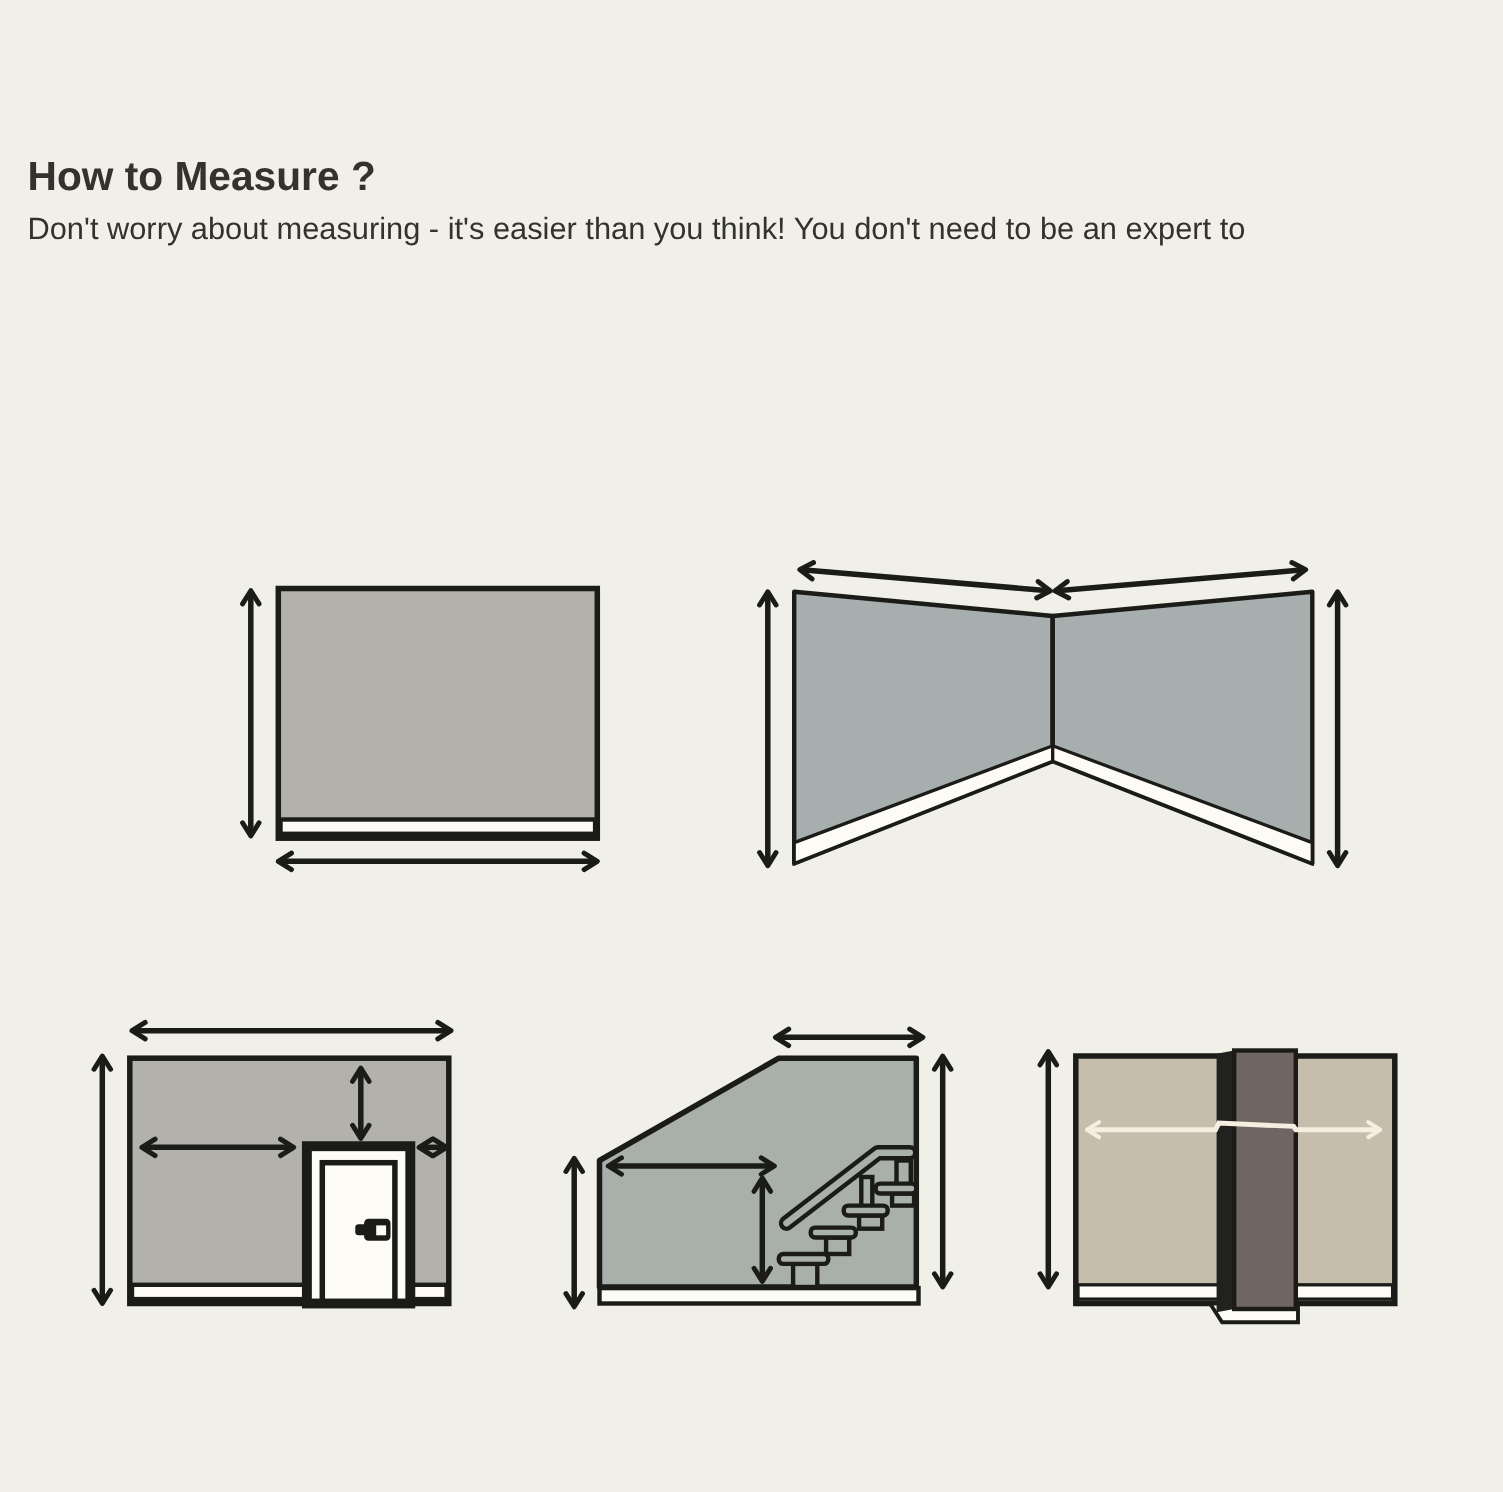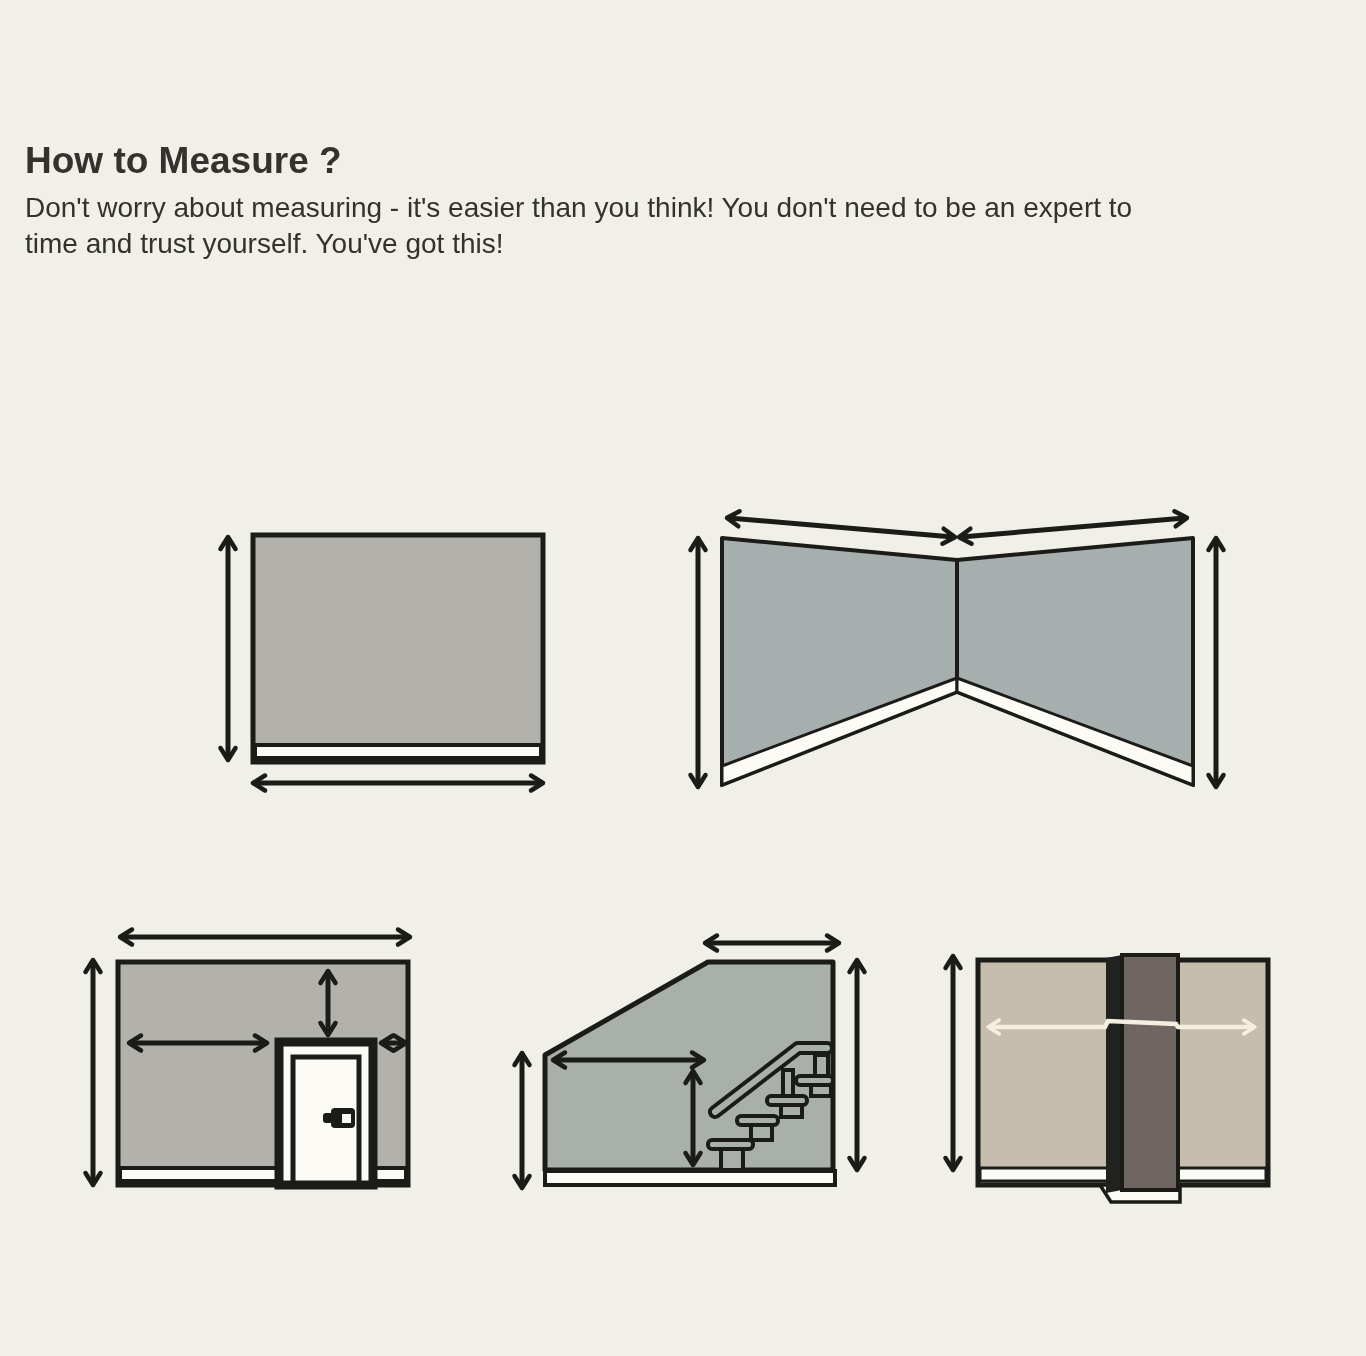--- a/index.html
+++ b/index.html
@@ -8,21 +8,21 @@
     background:var(--background,#f0efe8);
     font-family:"Liberation Sans", sans-serif;
     overflow:hidden;
   }
   .canvas{position:relative;width:1116px;height:1356px;background:var(--background,#f0efe8);}
   .page-title{
     position:absolute;left:25px;top:140px;margin:0;
     font-size:37px;font-weight:bold;line-height:42px;
     color:var(--text,#33322f);letter-spacing:0;
   }
-  .intro{position:absolute;left:25px;top:190px;}
+  .intro{position:absolute;left:25px;top:190px;text-align:right;}
   .intro-line{
     font-size:28px;line-height:36px;white-space:nowrap;
     color:var(--text,#33322f);
   }
   .diagram{position:absolute;overflow:visible;}
   #d-flat   {left:195px;top:495px;}
   #d-corner {left:650px;top:470px;}
   #d-door   {left:65px; top:905px;}
   #d-stairs {left:500px;top:905px;}
   #d-column {left:920px;top:905px;}
@@ -56,21 +56,20 @@
     </marker>
   </defs>
 </svg>
 
 <div class="canvas">
 
   <h1 class="page-title">How to Measure ?</h1>
 
   <div class="intro">
     <div class="intro-line">Don't worry about measuring - it's easier than you think! You don't need to be an expert to</div>
-    <div class="intro-line">time and trust yourself. You've got this!</div>
   </div>
 
   <svg id="d-flat" class="diagram" width="380" height="320" viewBox="0 0 380 320">
     <rect x="58" y="40" width="290" height="227" class="fill-gray ink" stroke-width="5"></rect>
     <rect x="60" y="250" width="286" height="13" class="fill-white ink" stroke-width="4"></rect>
     <line x1="33" y1="44" x2="33" y2="263" class="arrow" marker-start="url(#ah-ink)" marker-end="url(#ah-ink)"></line>
     <line x1="60" y1="288" x2="346" y2="288" class="arrow" marker-start="url(#ah-ink)" marker-end="url(#ah-ink)"></line>
   </svg>
 
   <svg id="d-corner" class="diagram" width="580" height="340" viewBox="0 0 580 340">

